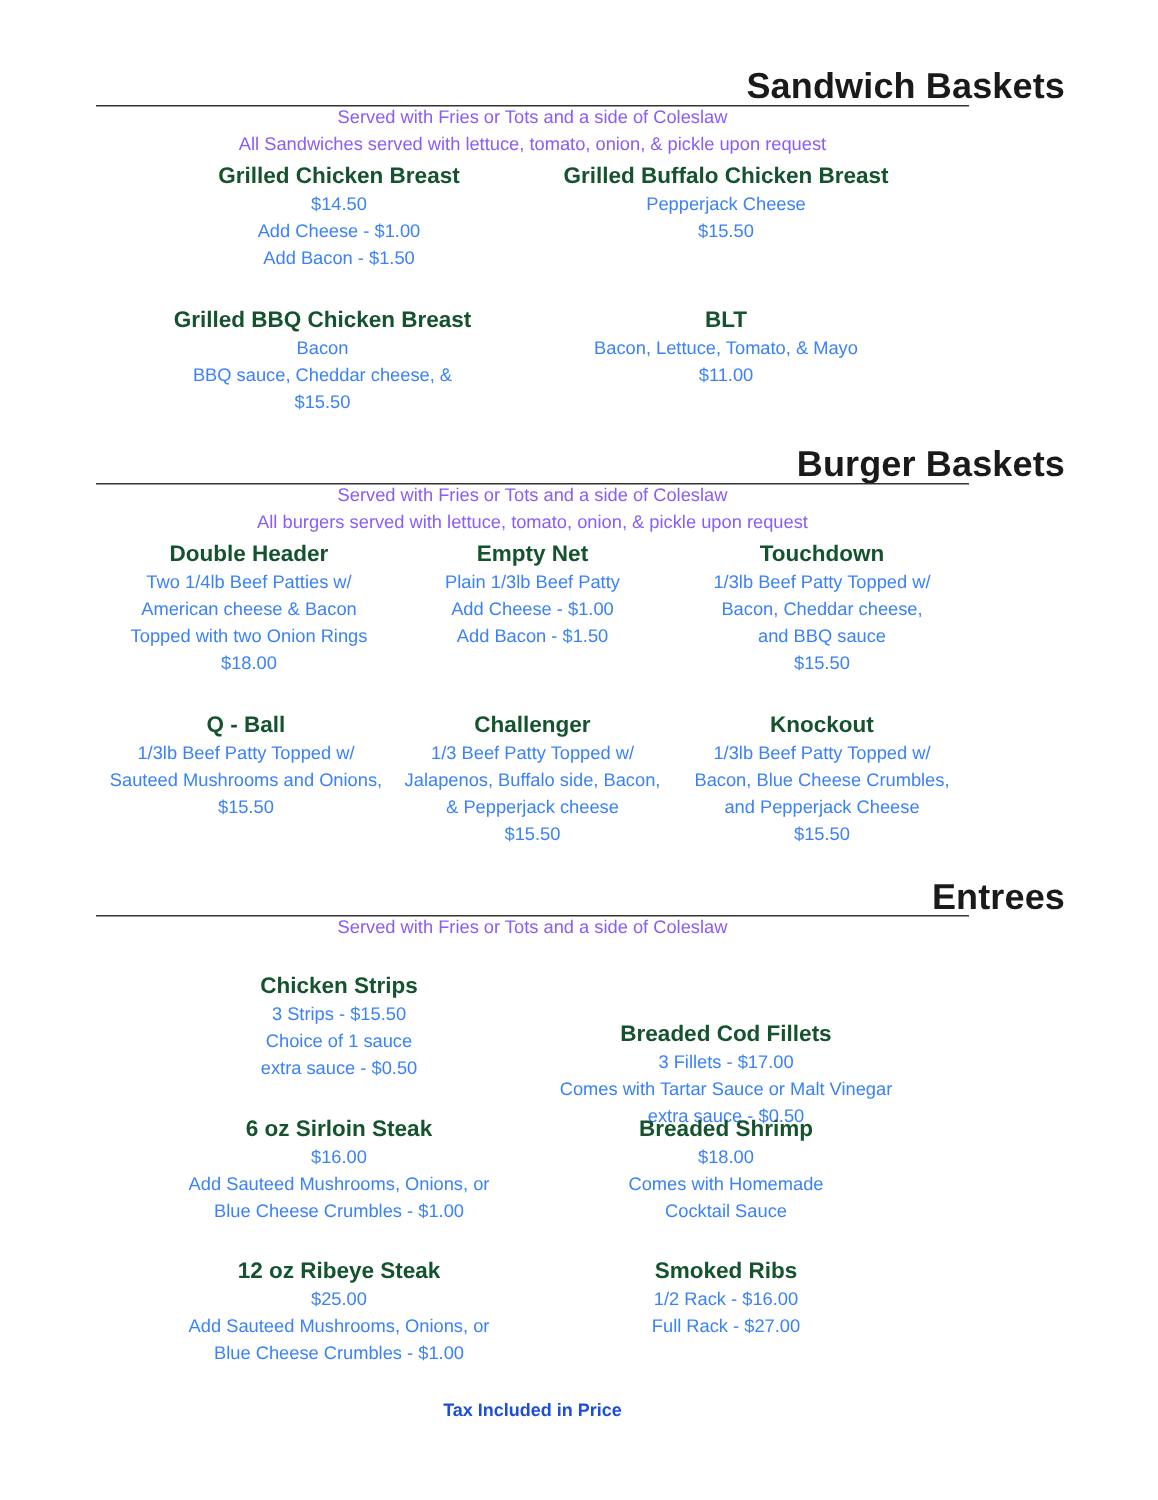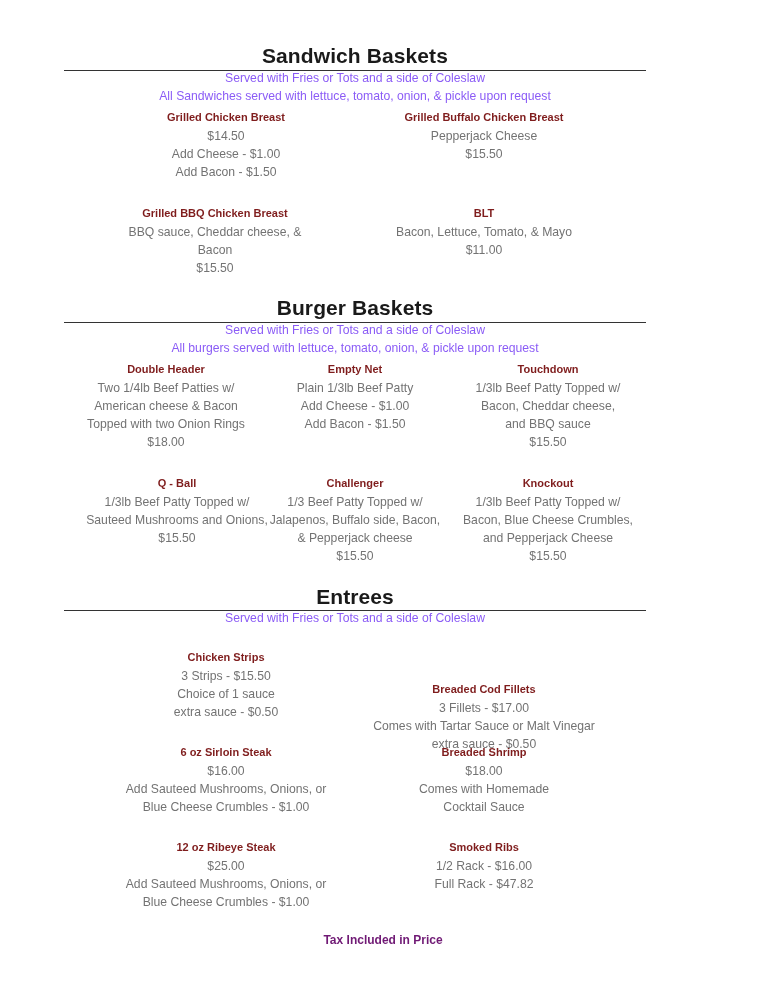--- a/index.html
+++ b/index.html
@@ -1,26 +1,26 @@
 <!DOCTYPE html>
 <html><head>
   <meta charset="utf-8">
   <style>
     html, body { margin: 0; padding: 0; background: #ffffff; }
     body { width: 772px; height: 1000px; position: relative; overflow: hidden;
            font-family: "Liberation Sans", "DejaVu Sans", sans-serif; color: #1a1a1a; }
-    .section-title { position: absolute; left: 0; width: 710px; text-align: center;
-                     font-size: 21px; font-weight: bold; letter-spacing: 0.1px; }
+    .section-title { position: absolute; left: 0; width: 710px; text-align: right;
+                     font-size: 24px; font-weight: bold; letter-spacing: 0.1px; }
     .rule { position: absolute; left: 64px; width: 582px; height: 0; border-top: 1.5px solid #333; }
     .note { position: absolute; left: 0; width: 710px; text-align: center; font-size: 12.2px; color: #8b5cf6; }
     .item { position: absolute; text-align: center; }
-    .item .name { font-size: 11px; font-weight: bold; line-height: 19px; color: #7f1d1d; white-space: nowrap; }
-    .item .line { font-size: 12.2px; line-height: 18px; color: #737373; white-space: nowrap; text-align: center; }
+    .item .name { font-size: 15px; font-weight: bold; line-height: 19px; color: #14532d; white-space: nowrap; }
+    .item .line { font-size: 12.2px; line-height: 18px; color: #3b82f6; white-space: nowrap; text-align: center; }
     .footer { position: absolute; left: 0; width: 710px; text-align: center; top: 933px;
-              font-size: 12px; font-weight: bold; color: #701a75; margin-left: 28px; }
+              font-size: 12px; font-weight: bold; color: #1d4ed8; }
   </style>
 </head>
 <body>
 
 <div class="section-title" style="top:44px;">Sandwich Baskets</div>
 <div class="rule" style="top:70px;"></div>
 <div class="note" style="top:71px;">Served with Fries or Tots and a side of Coleslaw</div>
 <div class="note" style="top:89px;text-align:center;">All Sandwiches served with lettuce, tomato, onion, &amp; pickle upon request</div>
 
 <div class="item" style="left:106px; width:240px; top:108px;">
@@ -29,22 +29,22 @@
   <div class="line">Add Cheese - $1.00</div>
   <div class="line">Add Bacon - $1.50</div>
 </div>
 <div class="item" style="left:354px; width:260px; top:108px;">
   <div class="name">Grilled Buffalo Chicken Breast</div>
   <div class="line">Pepperjack Cheese</div>
   <div class="line">$15.50</div>
 </div>
 <div class="item" style="left:95px; width:240px; top:204px;">
   <div class="name">Grilled BBQ Chicken Breast</div>
+  <div class="line">Bacon</div>
   <div class="line">BBQ sauce, Cheddar cheese, &amp;</div>
-  <div class="line">Bacon</div>
   <div class="line">$15.50</div>
 </div>
 <div class="item" style="left:354px; width:260px; top:204px;">
   <div class="name">BLT</div>
   <div class="line">Bacon, Lettuce, Tomato, &amp; Mayo</div>
   <div class="line">$11.00</div>
 </div>
 
 <div class="section-title" style="top:296px;">Burger Baskets</div>
 <div class="rule" style="top:322px;"></div>
@@ -64,21 +64,21 @@
   <div class="line">Add Cheese - $1.00</div>
   <div class="line">Add Bacon - $1.50</div>
 </div>
 <div class="item" style="left:448px; width:200px; top:360px;">
   <div class="name">Touchdown</div>
   <div class="line">1/3lb Beef Patty Topped w/</div>
   <div class="line">Bacon, Cheddar cheese,</div>
   <div class="line">and BBQ sauce</div>
   <div class="line">$15.50</div>
 </div>
-<div class="item" style="left:72px; width:210px; top:474px;">
+<div class="item" style="left:59px; width:210px; top:474px;">
   <div class="name">Q - Ball</div>
   <div class="line">1/3lb Beef Patty Topped w/</div>
   <div class="line">Sauteed Mushrooms and Onions,</div>
   <div class="line">$15.50</div>
 </div>
 <div class="item" style="left:250px; width:210px; top:474px;">
   <div class="name">Challenger</div>
   <div class="line">1/3 Beef Patty Topped w/</div>
   <div class="line">Jalapenos, Buffalo side, Bacon,</div>
   <div class="line">&amp; Pepperjack cheese</div>
@@ -122,16 +122,16 @@
 </div>
 <div class="item" style="left:106px; width:240px; top:838px;">
   <div class="name">12 oz Ribeye Steak</div>
   <div class="line">$25.00</div>
   <div class="line">Add Sauteed Mushrooms, Onions, or</div>
   <div class="line">Blue Cheese Crumbles - $1.00</div>
 </div>
 <div class="item" style="left:354px; width:260px; top:838px;">
   <div class="name">Smoked Ribs</div>
   <div class="line">1/2 Rack - $16.00</div>
-  <div class="line">Full Rack - $47.82</div>
+  <div class="line">Full Rack - $27.00</div>
 </div>
 
 <div class="footer">Tax Included in Price</div>
 
 </body></html>

